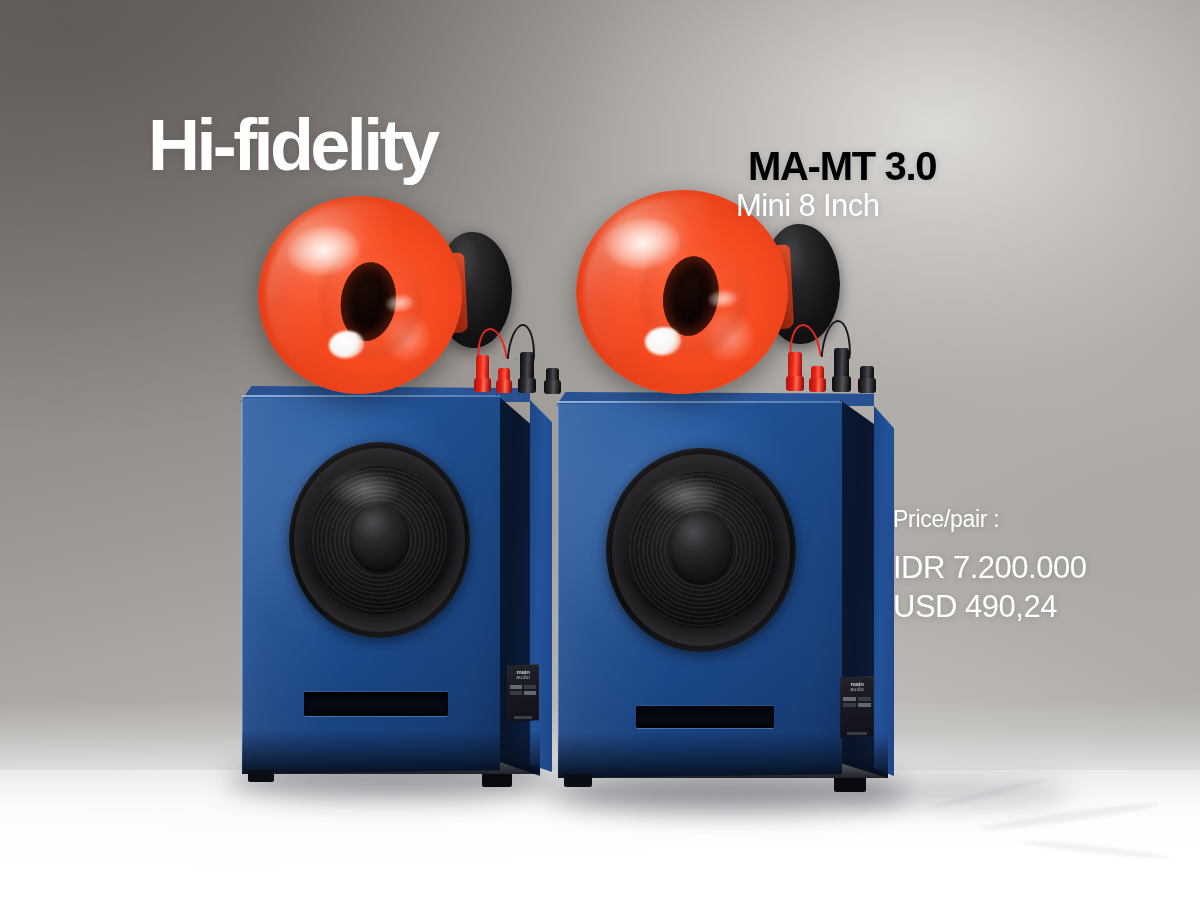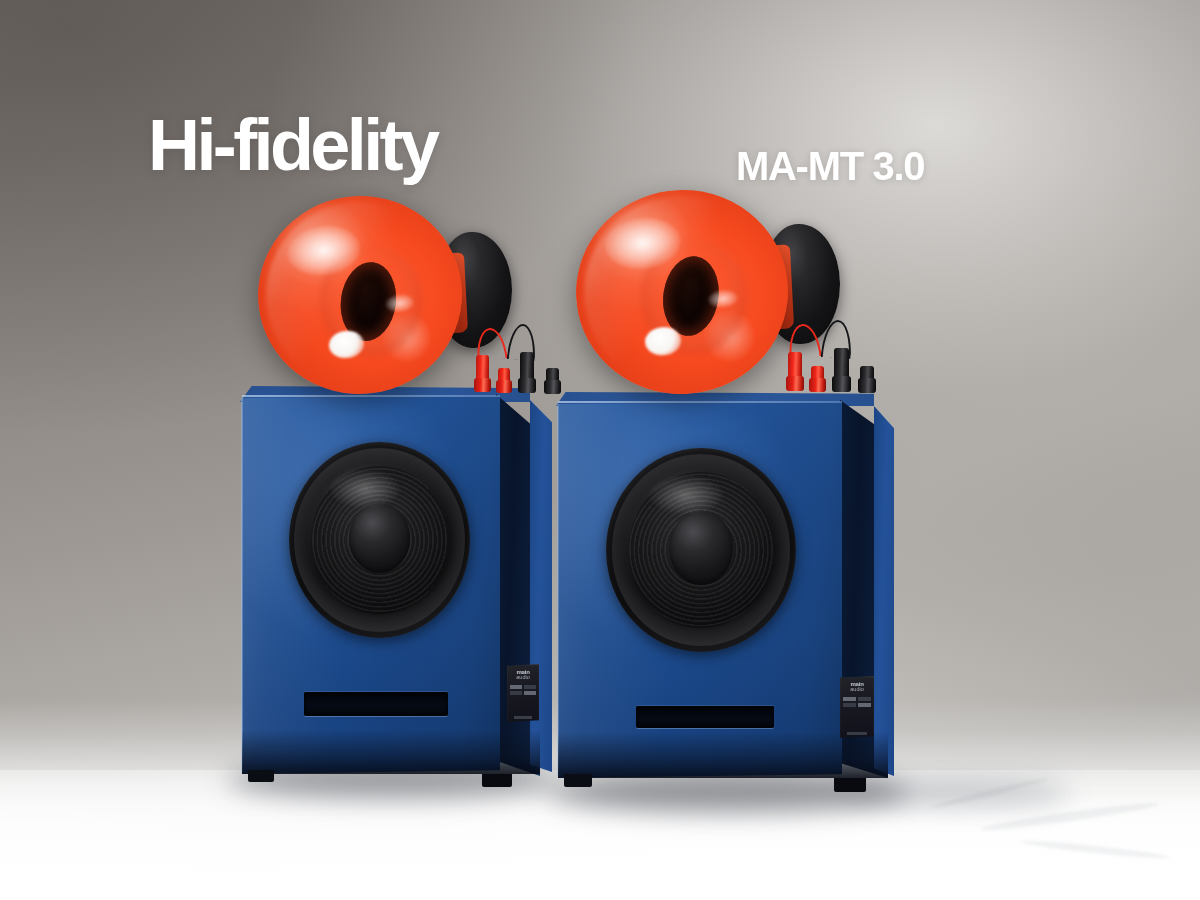--- a/index.html
+++ b/index.html
@@ -304,27 +304,28 @@
     letter-spacing: -3.6px;
     line-height: 0.92;
     white-space: nowrap;
     text-shadow: 0 1px 10px rgba(60,56,54,0.22);
   }
   #headline-1 { left: 148px; top: 112px; font-size: 72px; }
   #headline-2 { left: 524px; top: 248px; font-size: 96px; }
 
   .model-block { position: absolute; left: 736px; top: 146px; }
   .model-code {
-    color: #ffffff;
+    color: #000000;
     font-size: 40px;
     font-weight: bold;
     letter-spacing: -1.3px;
     line-height: 1.0;
     white-space: nowrap;
     text-shadow: 0 1px 7px rgba(60,56,54,0.20);
+    margin-left: 12px;
   }
   .model-sub {
     color: #ffffff;
     font-size: 31px;
     font-weight: normal;
     letter-spacing: -0.6px;
     line-height: 1.12;
     margin-top: 3px;
     white-space: nowrap;
     text-shadow: 0 1px 7px rgba(60,56,54,0.20);
@@ -527,16 +528,22 @@
     <div class="post-cap black" style="left:54px; top:60px; width:19px; height:16px;"></div>
 
     <div class="post-base black" style="left:82px; top:50px; width:14px; height:22px;"></div>
     <div class="post-cap black" style="left:80px; top:62px; width:18px; height:15px;"></div>
   </div>
 
   <div class="headline" id="headline-1">Hi-fidelity</div>
 
   <div class="model-block">
     <div class="model-code">MA-MT 3.0</div>
-  </div>
-
+    <div class="model-sub">Mini 8 Inch</div>
+  </div>
+
+  <div class="price-block">
+    <div class="price-label">Price/pair :</div>
+    <div class="price-line" id="price-idr">IDR 7.200.000</div>
+    <div class="price-line">USD 490,24</div>
+  </div>
 
 </div>
 
 </body></html>

